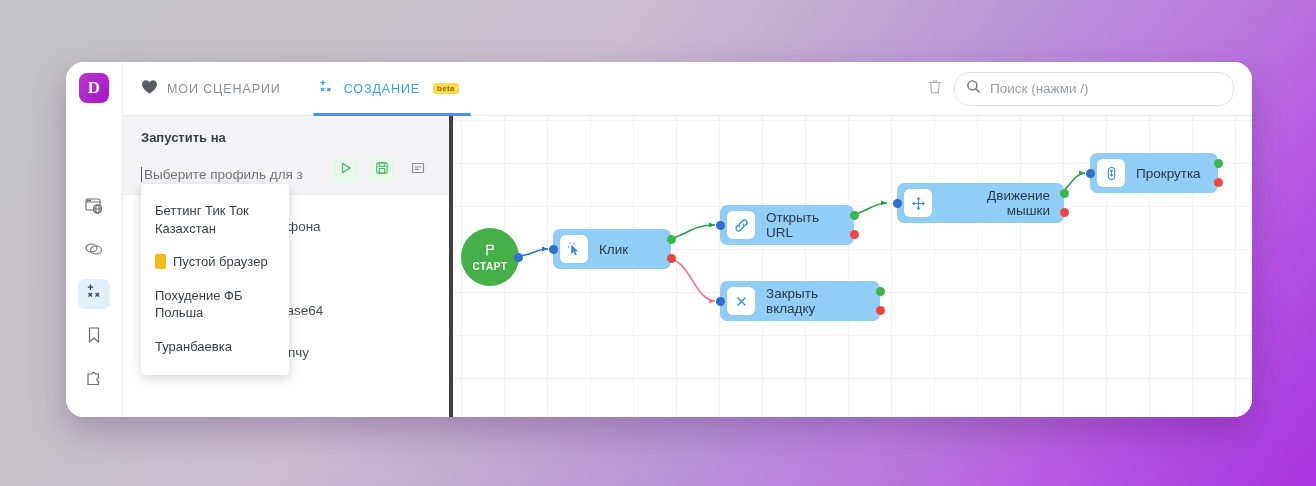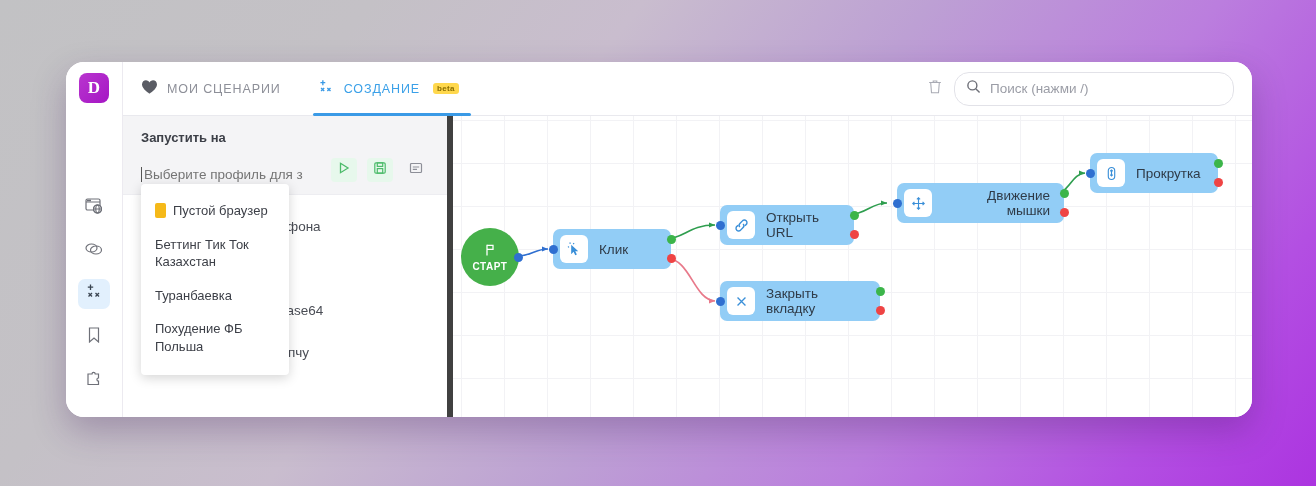--- a/index.html
+++ b/index.html
@@ -85,21 +85,21 @@
     background: #fff;
   }
   #searchbox .ph { color: #9b9da6; font-size: 13.5px; }
 
   
   #body-row { flex: 1; display: flex; min-height: 0; }
 
   
   #left-panel {
     width: 330px; min-width: 330px;
-    border-right: 6px solid #404040;
+    border-right: 4px solid #404040;
     position: relative; background: #fff;
   }
   #panel-head {
     background: #f4f4f6; padding: 14px 18px 12px 18px;
     border-bottom: 1px solid #ededf1;
   }
   #panel-head .title { font-size: 13px; font-weight: bold; color: #3c3f47; }
   #run-row { display: flex; align-items: flex-end; margin-top: 13px; gap: 0; }
   #profile-input {
     flex: 1; border: none; background: transparent; outline: none;
@@ -351,31 +351,31 @@
                 <circle cx="10" cy="8" r="1.1" fill="#fff"></circle>
                 <rect x="6" y="10.4" width="4" height="1" fill="#fff"></rect>
               </svg>
             </span>
             <span>Решить капчу</span>
           </div>
         </div>
 
         <div id="dropdown">
           <div class="dd-item">
+            <span>Беттинг Тик Ток Казахстан</span>
+          </div>
+          <div class="dd-item">
             <span class="dd-swatch"></span>
             <span>Пустой браузер</span>
           </div>
           <div class="dd-item">
-            <span>Беттинг Тик Ток Казахстан</span>
+            <span>Похудение ФБ Польша</span>
           </div>
           <div class="dd-item">
             <span>Туранбаевка</span>
-          </div>
-          <div class="dd-item">
-            <span>Похудение ФБ Польша</span>
           </div>
         </div>
 
       </div>
 
       <div id="canvas">
 
         <svg class="edges">
 
           <path d="M65 140 C 78 140, 82 133, 95 133" stroke="#2f6fd0" stroke-width="1.6" fill="none"></path>

